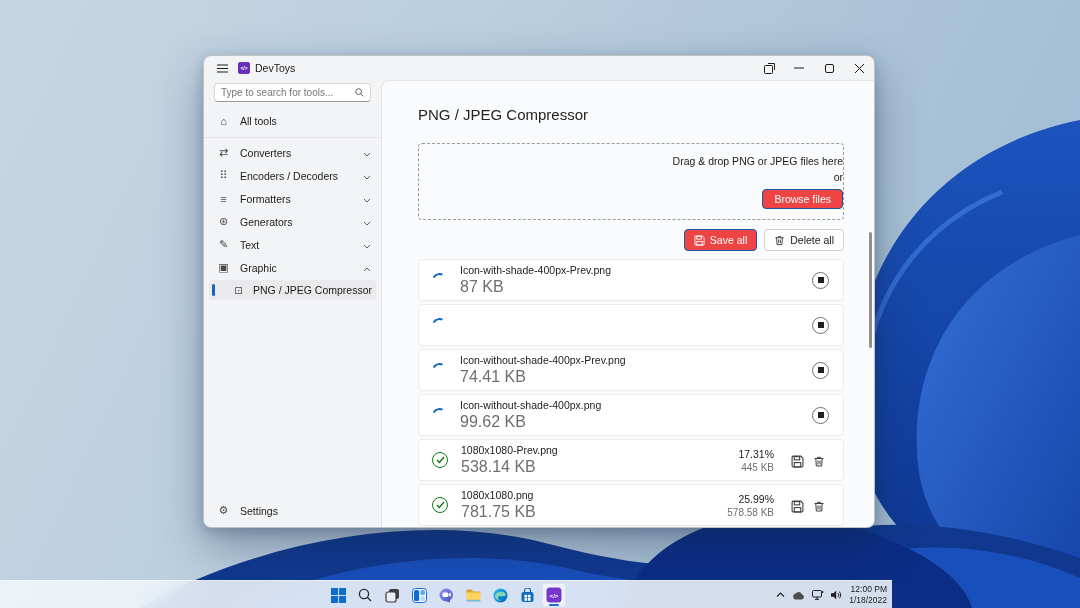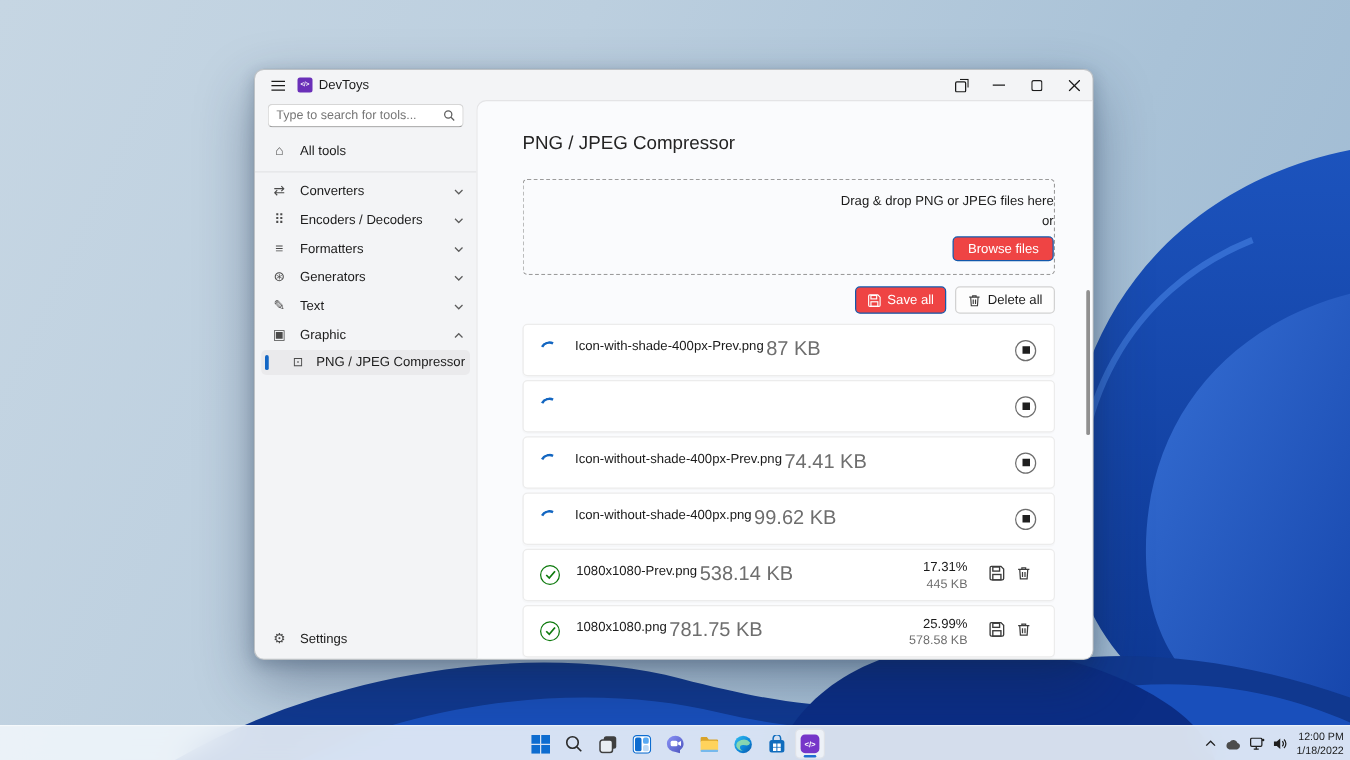--- a/index.html
+++ b/index.html
@@ -62,35 +62,35 @@
   .btn-accent.small { padding:2px 9px; }
   .btn-light { background:#fdfdfd; color:#1b1b1b; border:1px solid #d2d2d2; border-radius:4px; font-size:10.5px;
     padding:2px 9px; display:inline-flex; align-items:center; gap:5px; font-family:inherit; }
   .file-list { margin-top:8px; display:flex; flex-direction:column; gap:3px; }
   .file-card { height:42px; background:#fff; border:1px solid #ececec; border-radius:4px; display:flex;
     align-items:center; padding:0 13px; box-shadow:0 1px 1px rgba(0,0,0,.02); }
   .spinner { width:15px; height:15px; border:2.5px solid transparent; border-top-color:#1366c1; border-radius:50%;
     transform:rotate(-18deg); flex:0 0 auto; }
   .check { width:16px; height:16px; border:1.6px solid #0e7a0e; border-radius:50%; display:flex; align-items:center;
     justify-content:center; flex:0 0 auto; }
-  .meta { margin-left:13px; display:flex; gap:2px; min-width:0; }
+  .meta { margin-left:13px; display:flex; flex-direction:column; gap:2px; min-width:0; }
   .fname { font-size:10.5px; color:#1b1b1b; white-space:nowrap; }
   .fsize { font-size:16px; color:#6e6e6e; }
-  .right-zone { margin-left:auto; display:flex; align-items:flex-start; }
+  .right-zone { margin-left:auto; display:flex; align-items:flex-end; }
   .stats { text-align:right; margin-right:12px; display:flex; flex-direction:column; gap:2px; }
   .pct { font-size:10.5px; color:#1b1b1b; }
   .nsize { font-size:10px; color:#6e6e6e; }
   .icon-btn { width:22px; height:22px; display:flex; align-items:center; justify-content:center; border-radius:3px; }
   .stop-btn { width:17px; height:17px; border:1.2px solid #6f6f6f; border-radius:50%; display:flex; align-items:center;
     justify-content:center; margin-right:1px; }
   .stop-sq { width:6px; height:6px; background:#1f1f1f; }
   .v-scrollbar { position:absolute; right:2px; top:151px; width:3px; height:116px; background:#909090; border-radius:2px; }
 
   
-  .taskbar { position:absolute; left:0; bottom:0; width:1080px; height:28px; background:rgba(240,246,251,.88);
+  .taskbar { position:absolute; left:0; bottom:0; width:892px; height:28px; background:rgba(240,246,251,.88);
     backdrop-filter:blur(10px); border-top:1px solid rgba(255,255,255,.5); display:flex; align-items:center; }
   .tb-center { position:absolute; left:50%; top:0; transform:translateX(-50%); height:28px; display:flex;
     align-items:center; gap:3px; }
   .task-icon { width:24px; height:24px; border-radius:4px; display:flex; align-items:center; justify-content:center;
     position:relative; }
   .task-icon.active { background:rgba(255,255,255,.6); box-shadow:0 0 0 1px rgba(0,0,0,.06) inset; }
   .task-icon.active::after { content:""; position:absolute; bottom:1px; left:7px; width:10px; height:2px;
     background:#1f6fd1; border-radius:2px; }
   .tray { position:absolute; right:5px; top:0; height:28px; display:flex; align-items:center; gap:7px; }
   .tray-ic { display:flex; align-items:center; justify-content:center; }

